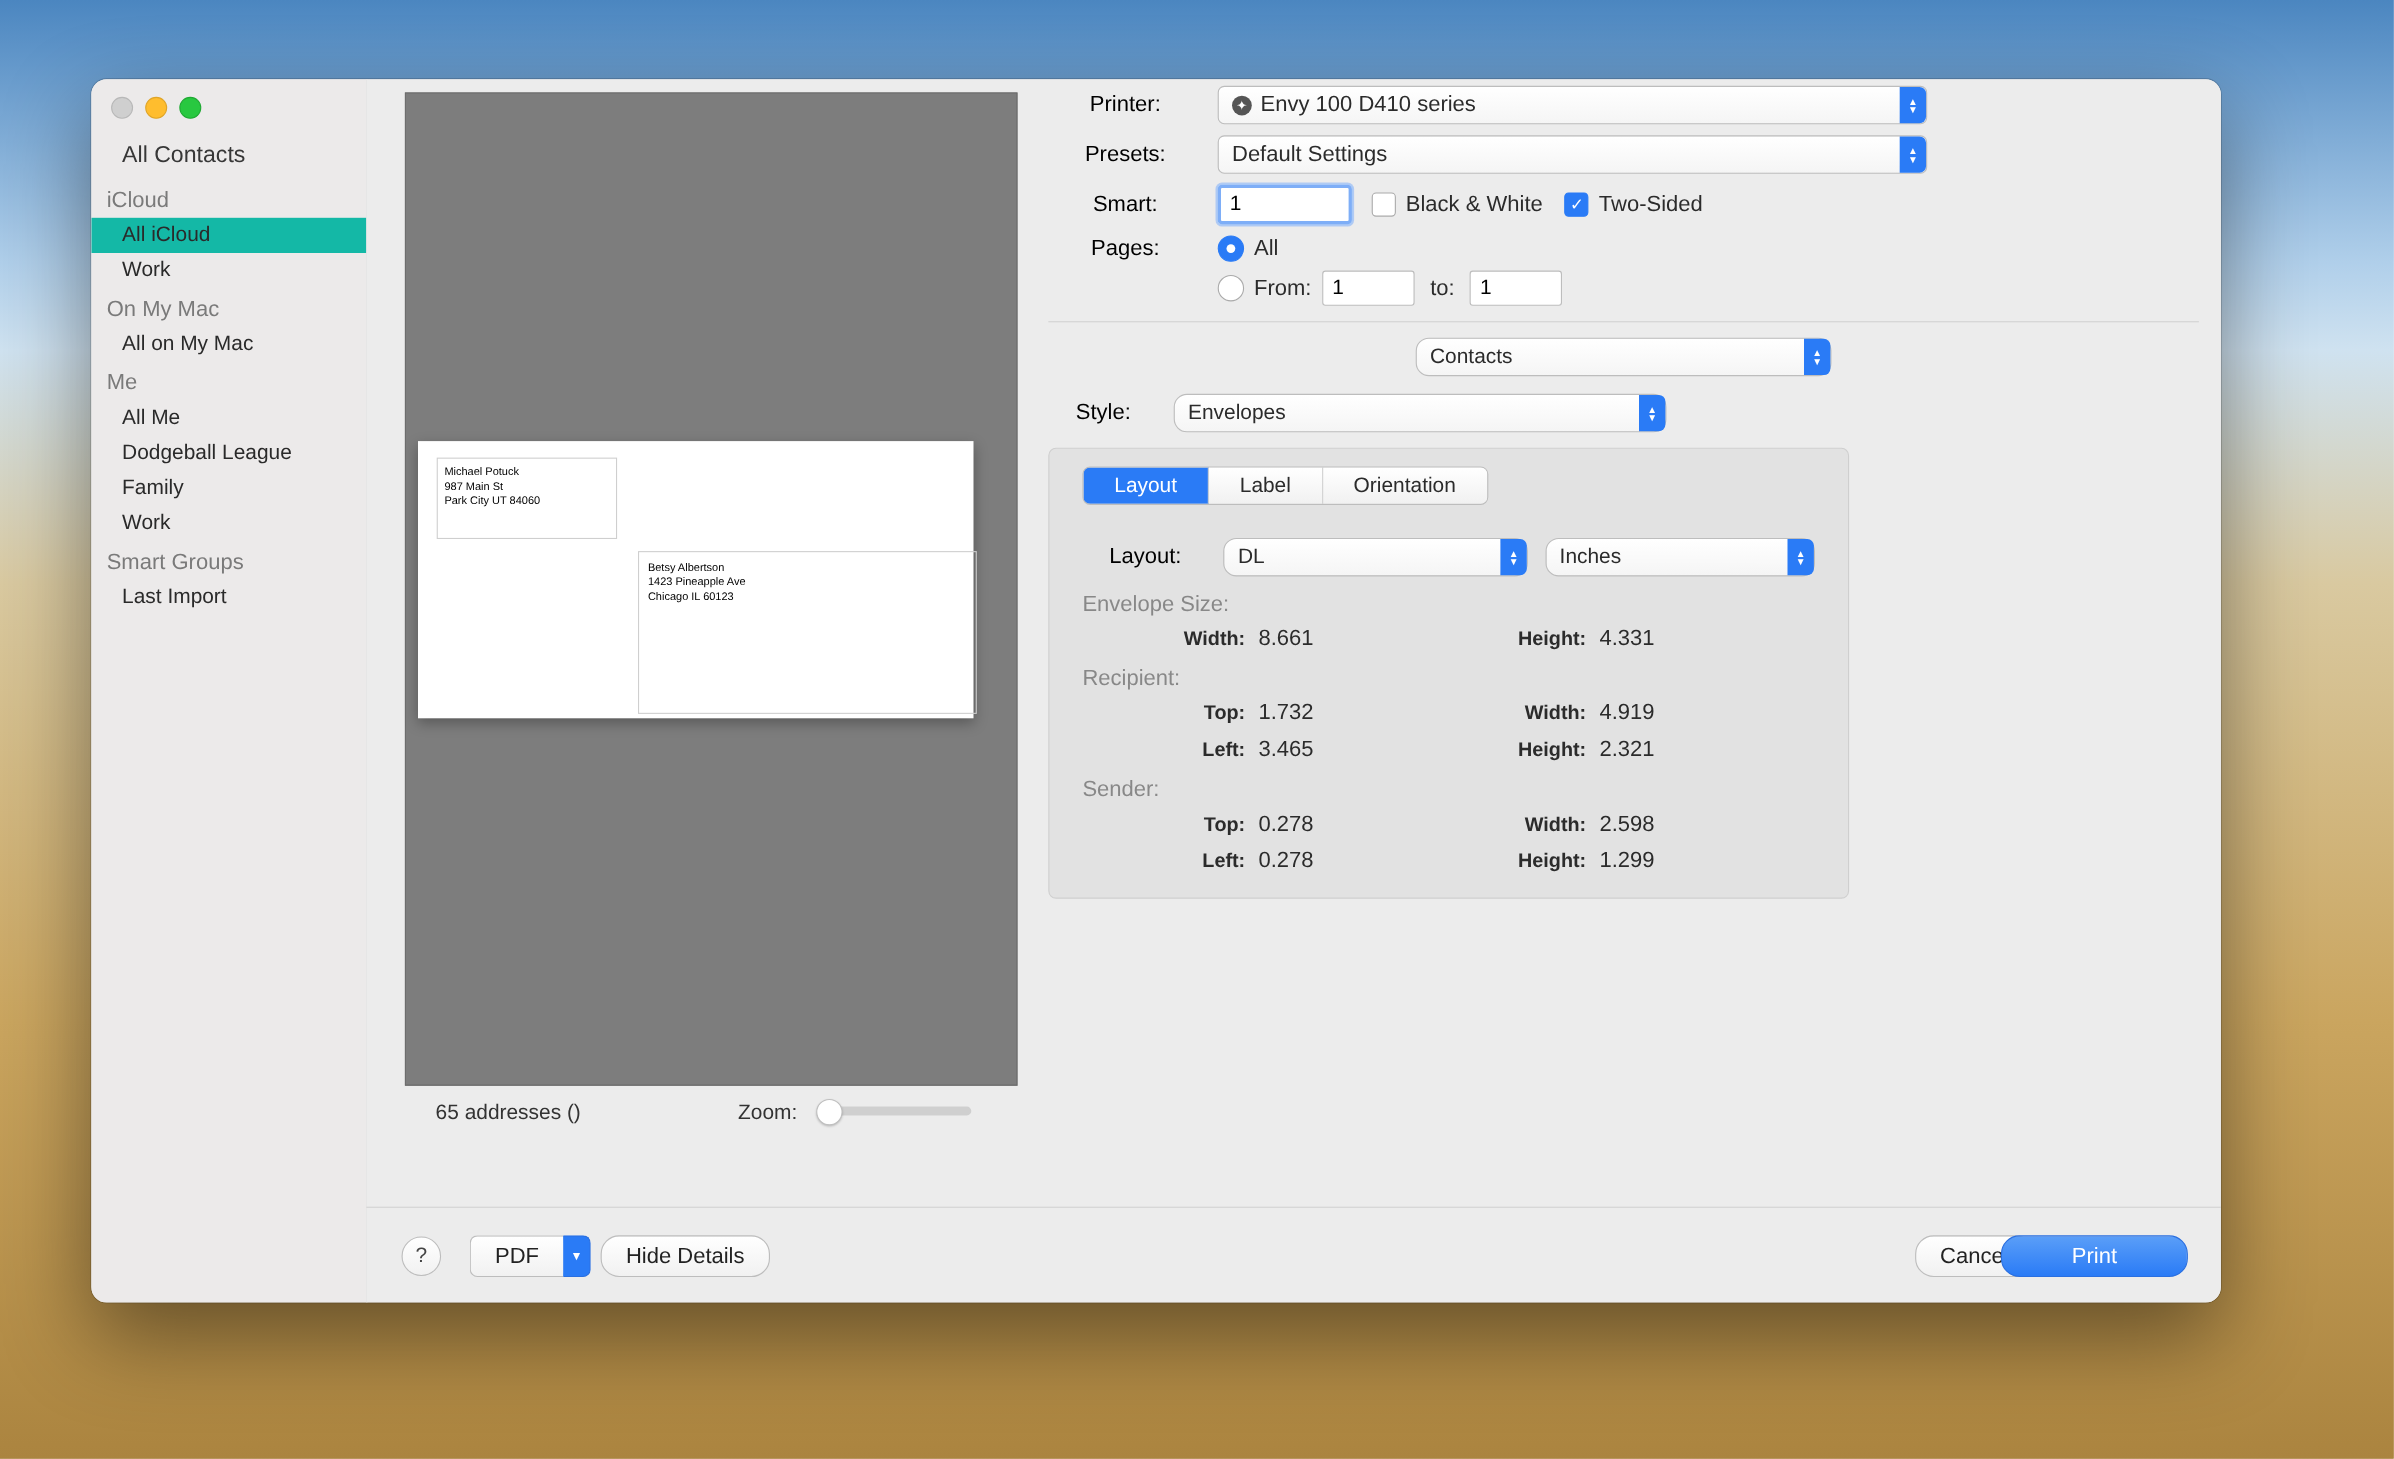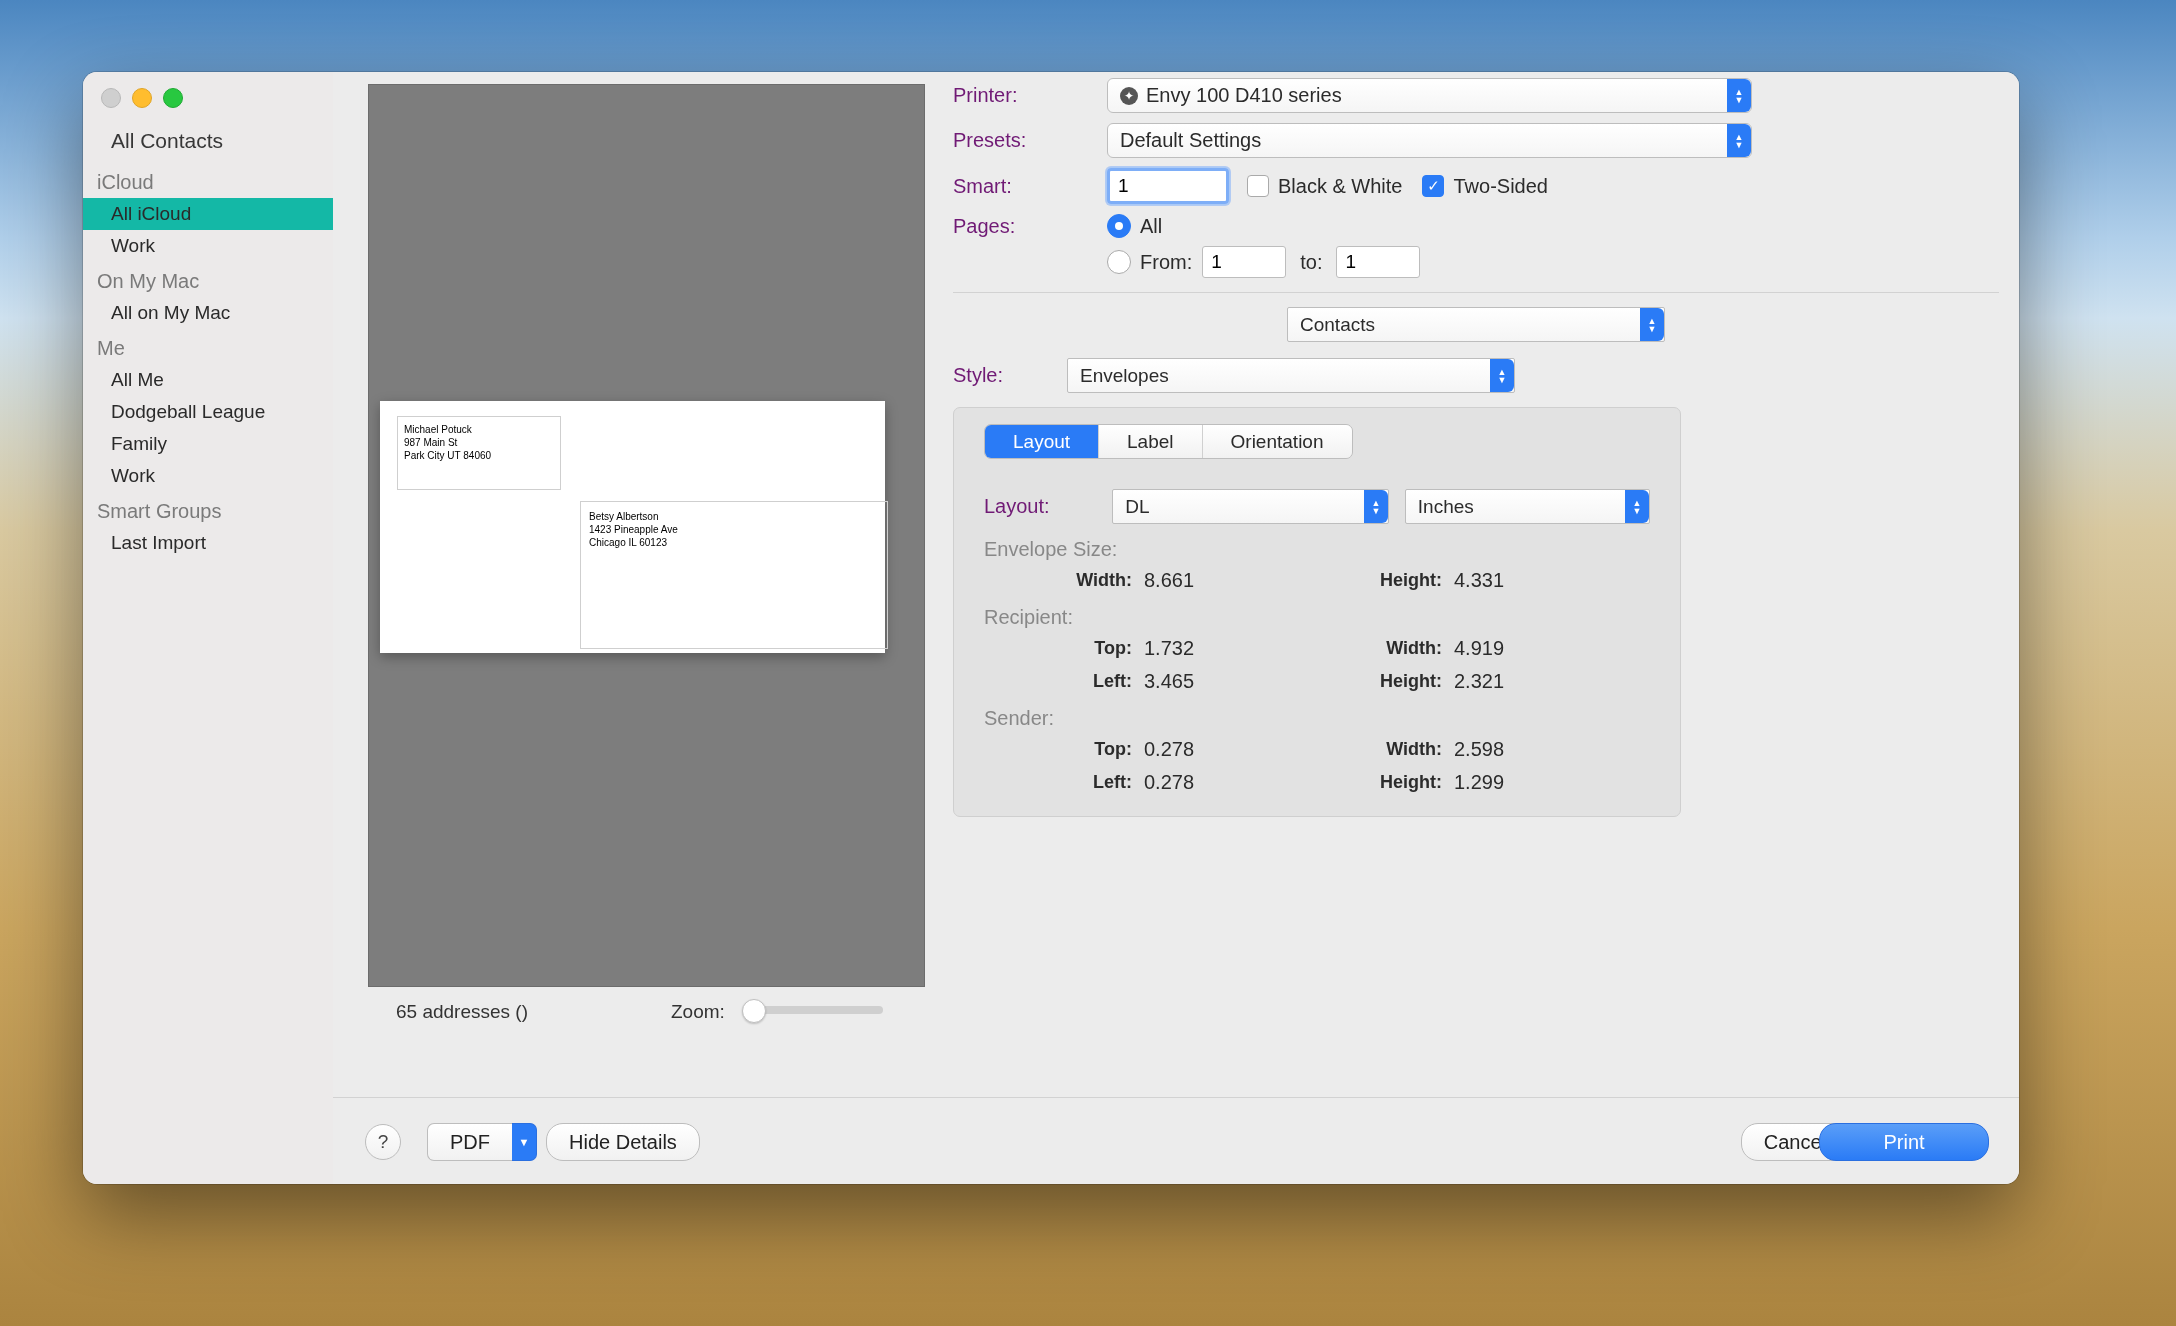--- a/index.html
+++ b/index.html
@@ -43,21 +43,21 @@
   .envelope{ position:absolute; left:12px; top:317px; width:505px; height:252px; background:#fff; box-shadow:0 4px 12px rgba(0,0,0,0.3);}
   .env-sender{position:absolute;left:17px;top:15px;width:150px;height:60px;border:1px solid #cfcfcf;font-size:10px;line-height:1.3;padding:6px;}
   .env-recip{position:absolute;left:200px;top:100px;width:290px;height:130px;border:1px solid #cfcfcf;font-size:10px;line-height:1.3;padding:8px;}
   .addrcount{position:absolute; left:63px; top:929px; font-size:19px; color:#333;}
   .zoomlbl{position:absolute; left:338px; top:929px; font-size:19px; color:#333;}
   .zoomslider{position:absolute; left:410px; top:934px; width:140px; height:8px; background:#cfcfcf; border-radius:4px;}
   .zoomthumb{position:absolute; left:-1px; top:-7px; width:22px; height:22px; background:#fff; border:1px solid #bfbfbf; border-radius:50%; box-shadow:0 1px 2px rgba(0,0,0,0.2);}
   
   .form{ position:absolute; left:620px; top:6px; right:20px; bottom:0; color:#2b2b2b;}
   .row{display:flex;align-items:center;margin-bottom:10px;}
-  .lbl{width:140px;text-align:left;padding-right:14px;font-size:20px;color:#701a75;}
+  .lbl{width:140px;text-align:center;padding-right:14px;font-size:20px;color:#000000;}
   .popup{flex:1;height:33px;background:linear-gradient(#fff,#f5f5f5);border:1px solid #bdbdbd;border-radius:6px;display:flex;align-items:center;padding:0 36px 0 12px;position:relative;font-size:20px;}
   .popup .arrows{position:absolute;right:0;top:0;bottom:0;width:24px;background:#2a7bf6;border-radius:0 6px 6px 0;display:flex;flex-direction:column;justify-content:center;align-items:center;color:#fff;font-size:9px;line-height:8px;}
   .popup .arrows::before{content:"▲";}
   .popup .arrows::after{content:"▼";}
   .small-input{width:100px;height:30px;border:1px solid #bdbdbd;border-radius:3px;padding:0 8px;font-size:19px;background:#fff;}
   .copies-input{width:100px;height:30px;border:3px solid #7eaef7;border-radius:4px;padding:0 8px;font-size:19px;background:#fff;outline:1px solid #a9c9f7; box-shadow:0 0 0 2px rgba(120,170,250,0.5);}
   .chk{width:20px;height:20px;border:1px solid #aaa;border-radius:4px;background:#fff;display:inline-flex;align-items:center;justify-content:center;}
   .chk.on{background:#2a7bf6;border-color:#2a7bf6;color:#fff;font-size:15px;}
   .radio{width:22px;height:22px;border:1px solid #aaa;border-radius:50%;background:#fff;display:inline-flex;align-items:center;justify-content:center;}
   .radio.on{background:#2a7bf6;border-color:#2a7bf6;}
@@ -65,21 +65,21 @@
   .hr{height:1px;background:#d2d2d2;margin:14px 0;}
   .segmented{display:inline-flex;border:1px solid #bdbdbd;border-radius:7px;overflow:hidden;height:33px;}
   .seg{padding:0 28px;display:flex;align-items:center;font-size:19px;background:linear-gradient(#fff,#f1f1f1);border-right:1px solid #d0d0d0;}
   .seg:last-child{border-right:none;}
   .seg.active{background:#2a7bf6;color:#fff;}
   .layoutbox{background:#e2e2e2;border:1px solid #cfcfcf;border-radius:7px;padding:16px 30px 22px 30px;margin-top:14px;}
   .grid2{display:grid;grid-template-columns: 140px 110px 200px 110px; align-items:center; row-gap:10px;}
   .grid2 .k{font-size:18px;font-weight:600;text-align:right;padding-right:12px;}
   .grid2 .v{font-size:20px;}
   .sectlbl{font-size:20px;color:#888;margin:14px 0 8px 0;}
-  .pop2{display:inline-flex;height:33px;background:linear-gradient(#fff,#f5f5f5);border:1px solid #bdbdbd;border-radius:2px;align-items:center;padding:0 34px 0 12px;position:relative;font-size:19px;}
+  .pop2{display:inline-flex;height:33px;background:linear-gradient(#fff,#f5f5f5);border:1px solid #bdbdbd;border-radius:12px;align-items:center;padding:0 34px 0 12px;position:relative;font-size:19px;}
   .pop2 .arrows{position:absolute;right:0;top:0;bottom:0;width:24px;background:#2a7bf6;border-radius:0 6px 6px 0;display:flex;flex-direction:column;justify-content:center;align-items:center;color:#fff;font-size:9px;line-height:8px;}
   .pop2 .arrows::before{content:"▲";}
   .pop2 .arrows::after{content:"▼";}
   
   .footer{position:absolute;left:0;right:0;bottom:0;height:86px;border-top:1px solid #d2d2d2;}
   .help{position:absolute;left:32px;bottom:24px;width:34px;height:34px;border:1px solid #bdbdbd;border-radius:50%;background:linear-gradient(#fff,#f1f1f1);display:flex;align-items:center;justify-content:center;font-size:19px;color:#444;}
   .btn{height:36px;border:1px solid #bdbdbd;border-radius:17px;background:linear-gradient(#fff,#f1f1f1);padding:0 22px;display:inline-flex;align-items:center;font-size:20px;color:#222;}
   .btn.primary{background:linear-gradient(#5a9ef8,#2a7bf6);color:#fff;border-color:#2a6fe0;}
   .pdfbtn{position:absolute;left:94px;bottom:23px; display:inline-flex; align-items:center;}
   .pdfbtn .mini{width:24px;height:36px;background:#2a7bf6;border-radius:0 7px 7px 0;border:1px solid #2a6fe0;border-left:none;display:flex;align-items:center;justify-content:center;color:#fff;font-size:11px;}

